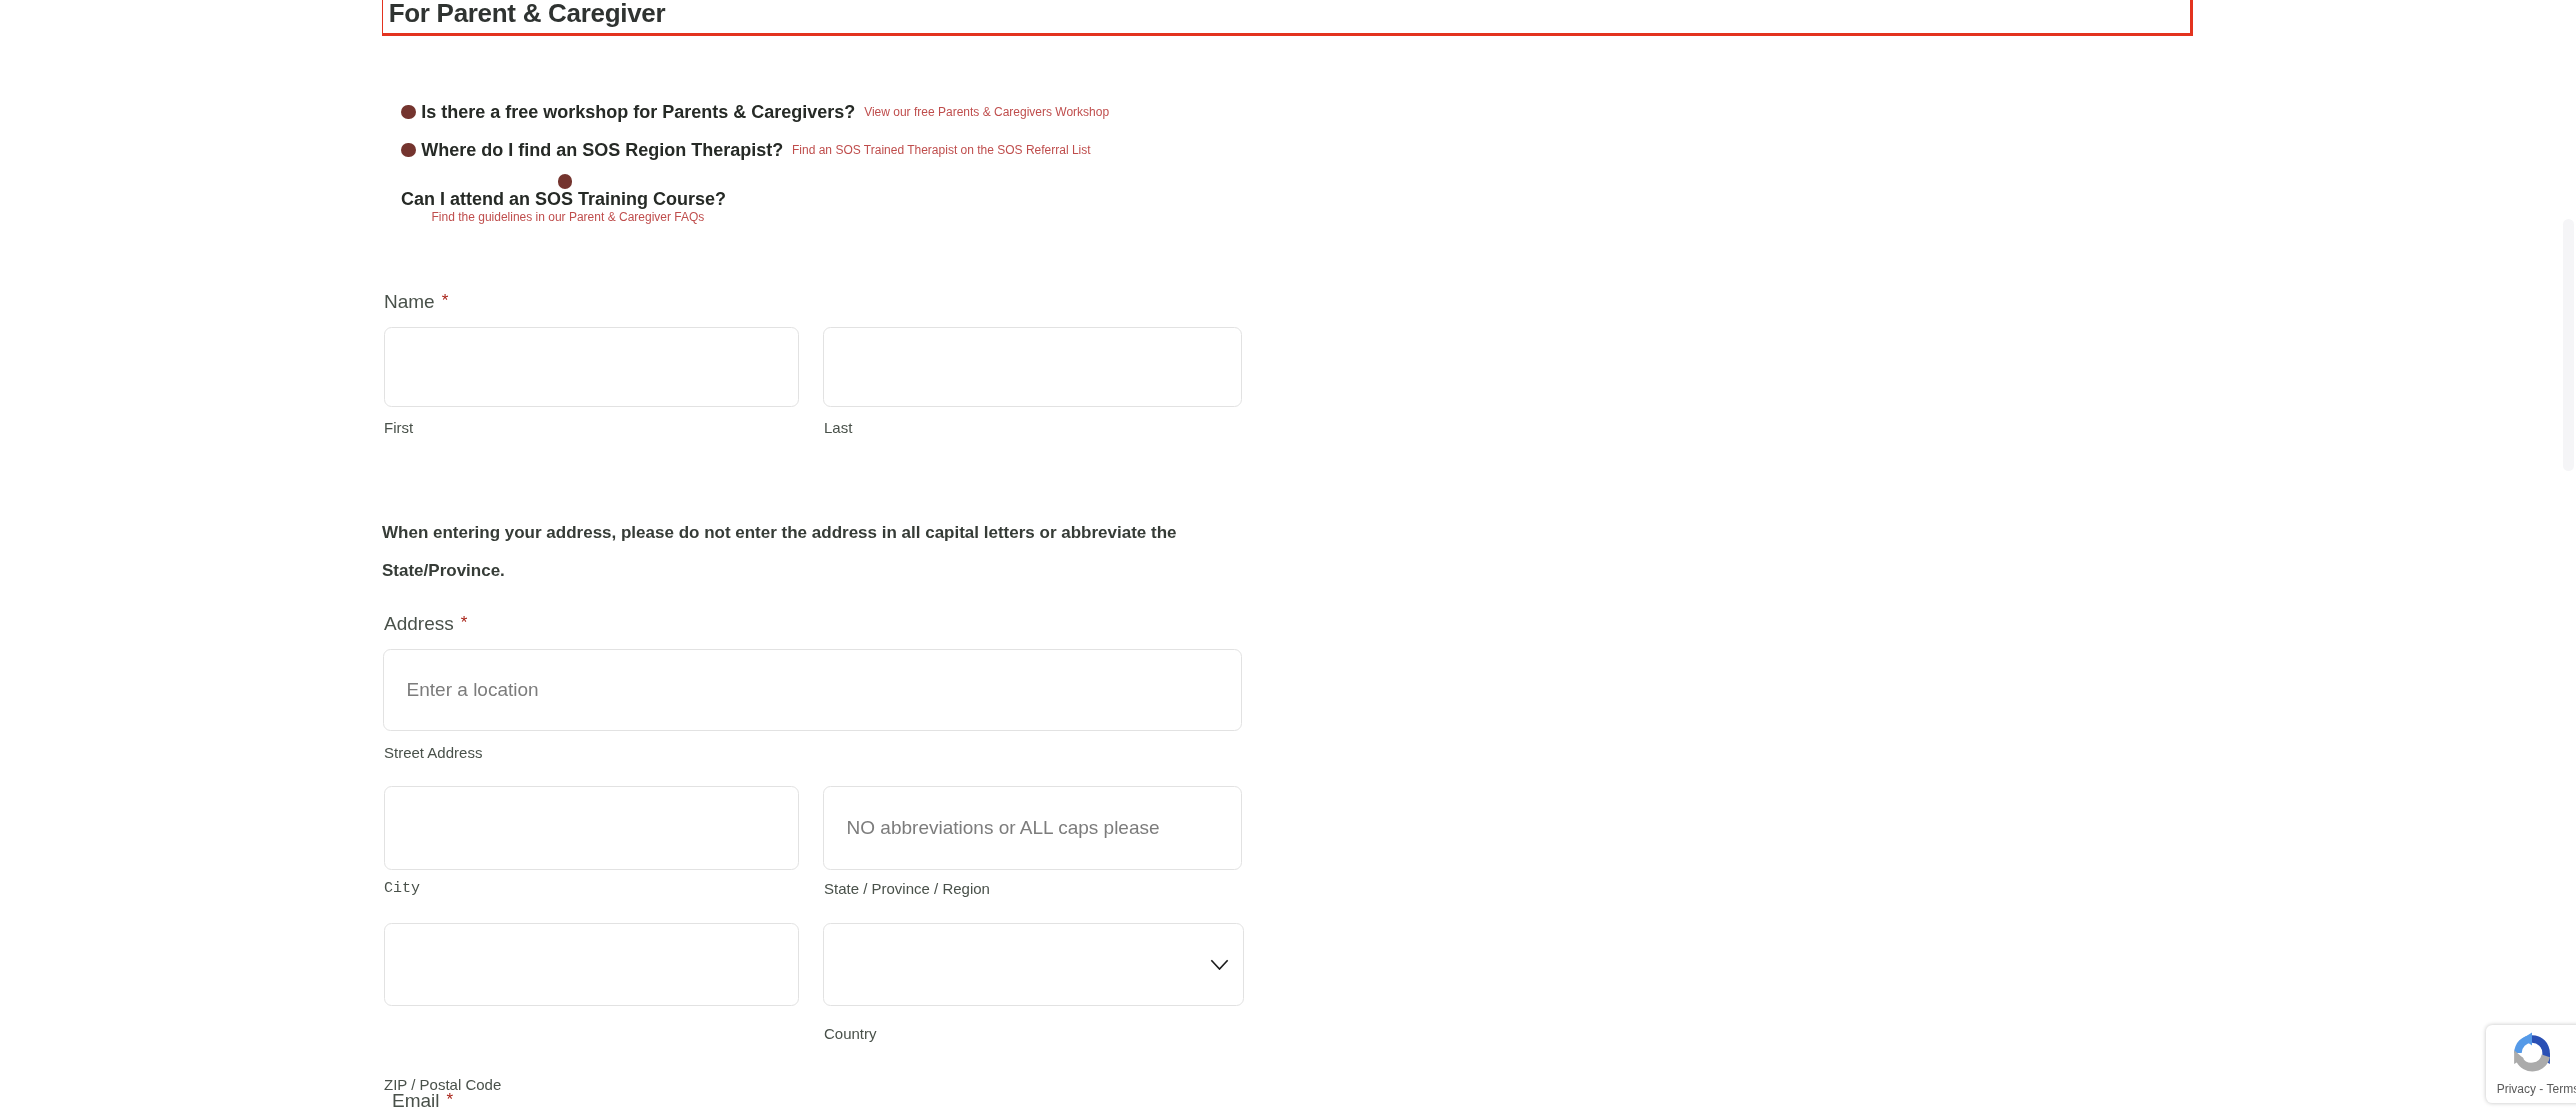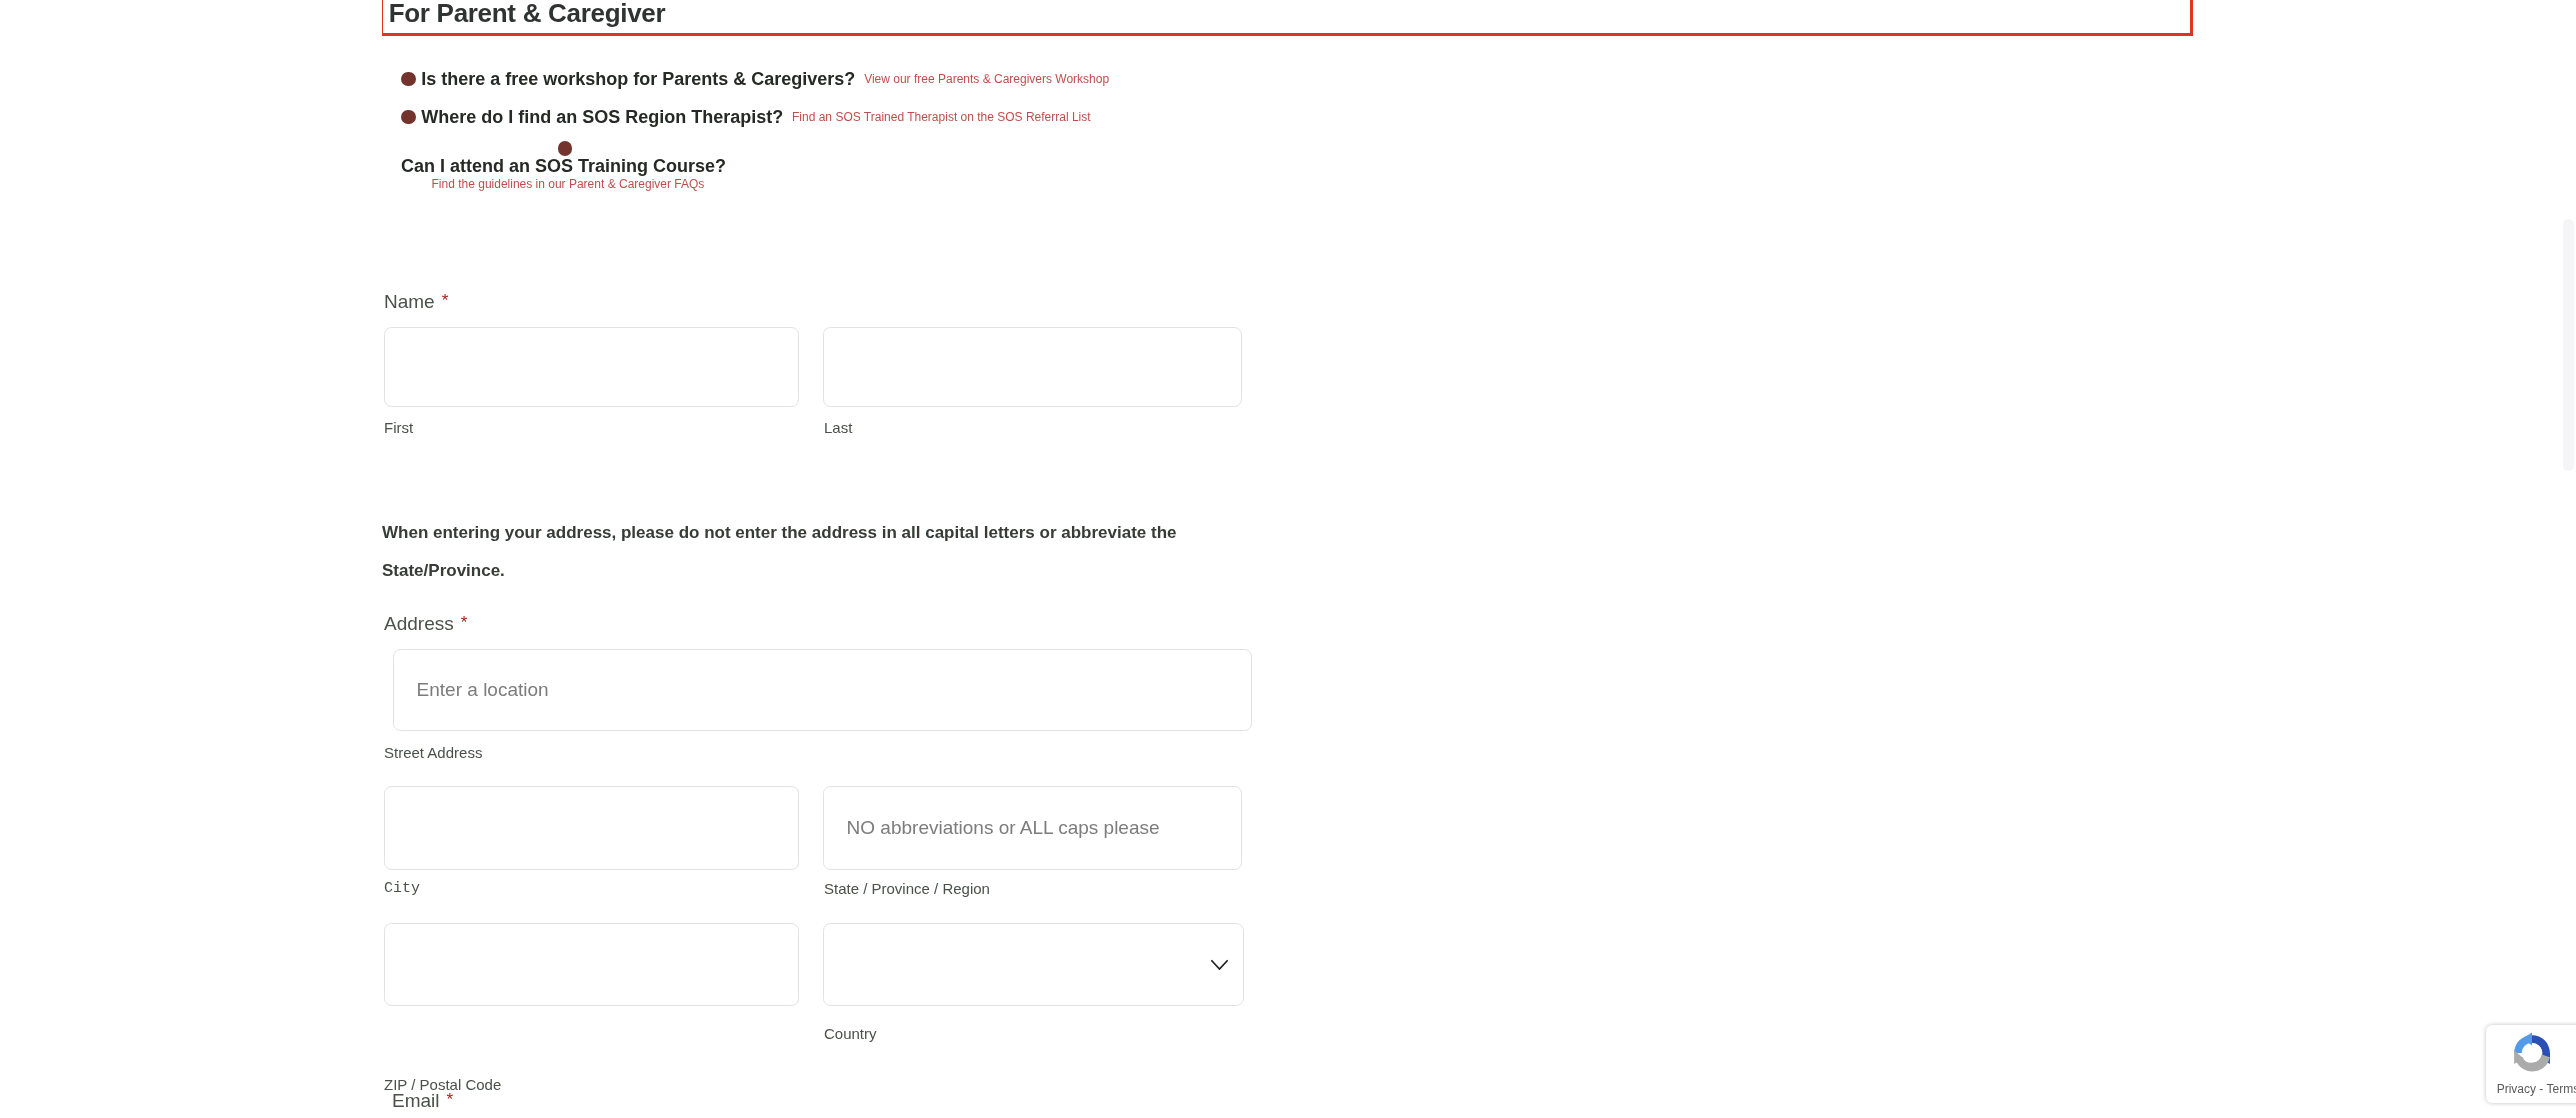--- a/index.html
+++ b/index.html
@@ -18,21 +18,21 @@
   }
   .section-title {
     position:absolute; left:5.7px; bottom:3.8px; margin:0;
     font-size:26px; font-weight:700; color:var(--heading-dark, #2f3331);
     letter-spacing:-0.3px; white-space:nowrap;
   }
 
   
   .faq-row {
     position:absolute; left:401px; height:28px;
-    display:flex; align-items:center; white-space:nowrap;
+    display:flex; align-items:center; white-space:nowrap;margin-top:33px;
   }
   .faq-row.r0 { top:65px; } .faq-row.r1 { top:103px; } .faq-row.r2 { top:141px;flex-direction:column; }
   .bullet {
     width:14.5px; height:14.5px; border-radius:50%;
     background:var(--bullet-maroon, #74342e); margin-right:5.7px; flex:none;
   }
   .faq-q { font-size:18px; font-weight:700; color:var(--question-dark, #262a26); margin-right:8.8px; }
   .faq-link { font-size:12px; color:var(--link-red, #bf4d4c); text-decoration:none; cursor:pointer; }
 
   
@@ -44,21 +44,21 @@
   .tb {
     position:absolute; box-sizing:border-box; background:#fff;
     border:1.9px solid var(--input-border, #e2e2e2); border-radius:7.5px;
     font-family:"Liberation Sans", sans-serif; font-size:19px; color:#333;
     padding:0 22.6px; outline:none;
   }
   .tb::placeholder { color:var(--placeholder-gray, #7c7c7c); opacity:1; }
 
   #first-input { left:384px;  top:327px;  width:415px; height:80px; }
   #last-input  { left:823px; top:327px;  width:419px; height:80px; }
-  #street-input{ left:383px;  top:649px; width:859px; height:82px;margin-left:10px; }
+  #street-input{ left:383px;  top:649px; width:859px; height:82px; }
   #city-input  { left:384px;  top:786px; width:415px; height:84px; }
   #state-input { left:823px; top:786px; width:419px; height:84px; }
   #zip-input   { left:384px;  top:923px; width:415px; height:83px; }
 
   .note {
     position:absolute; left:382px; top:514px; width:824px;
     font-size:17px; font-weight:700; line-height:38px; color:#363c37;
   }
 
   .select-box {

